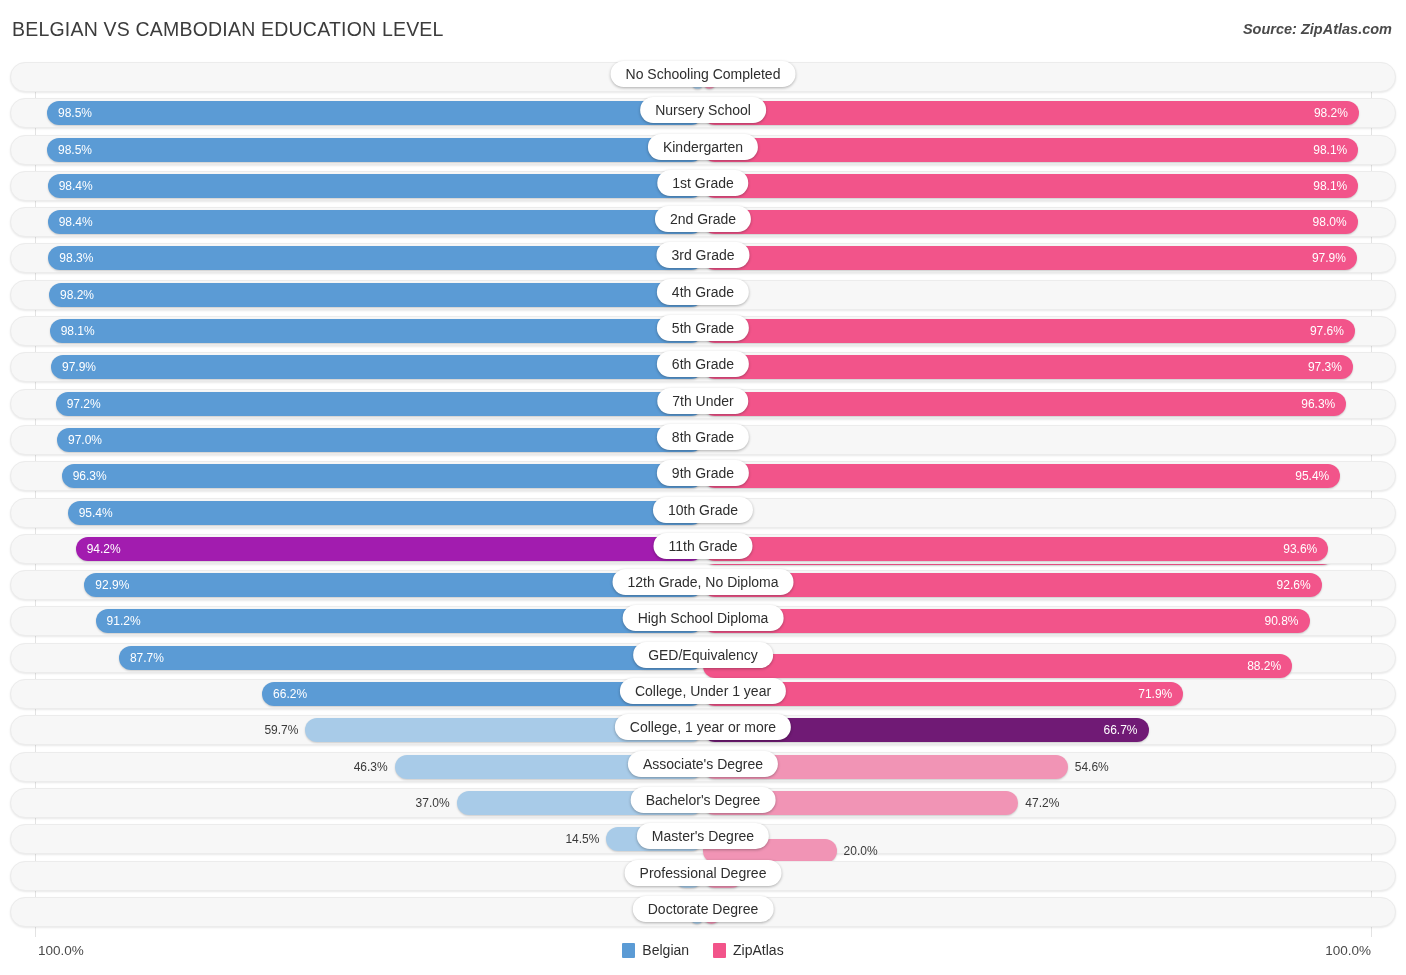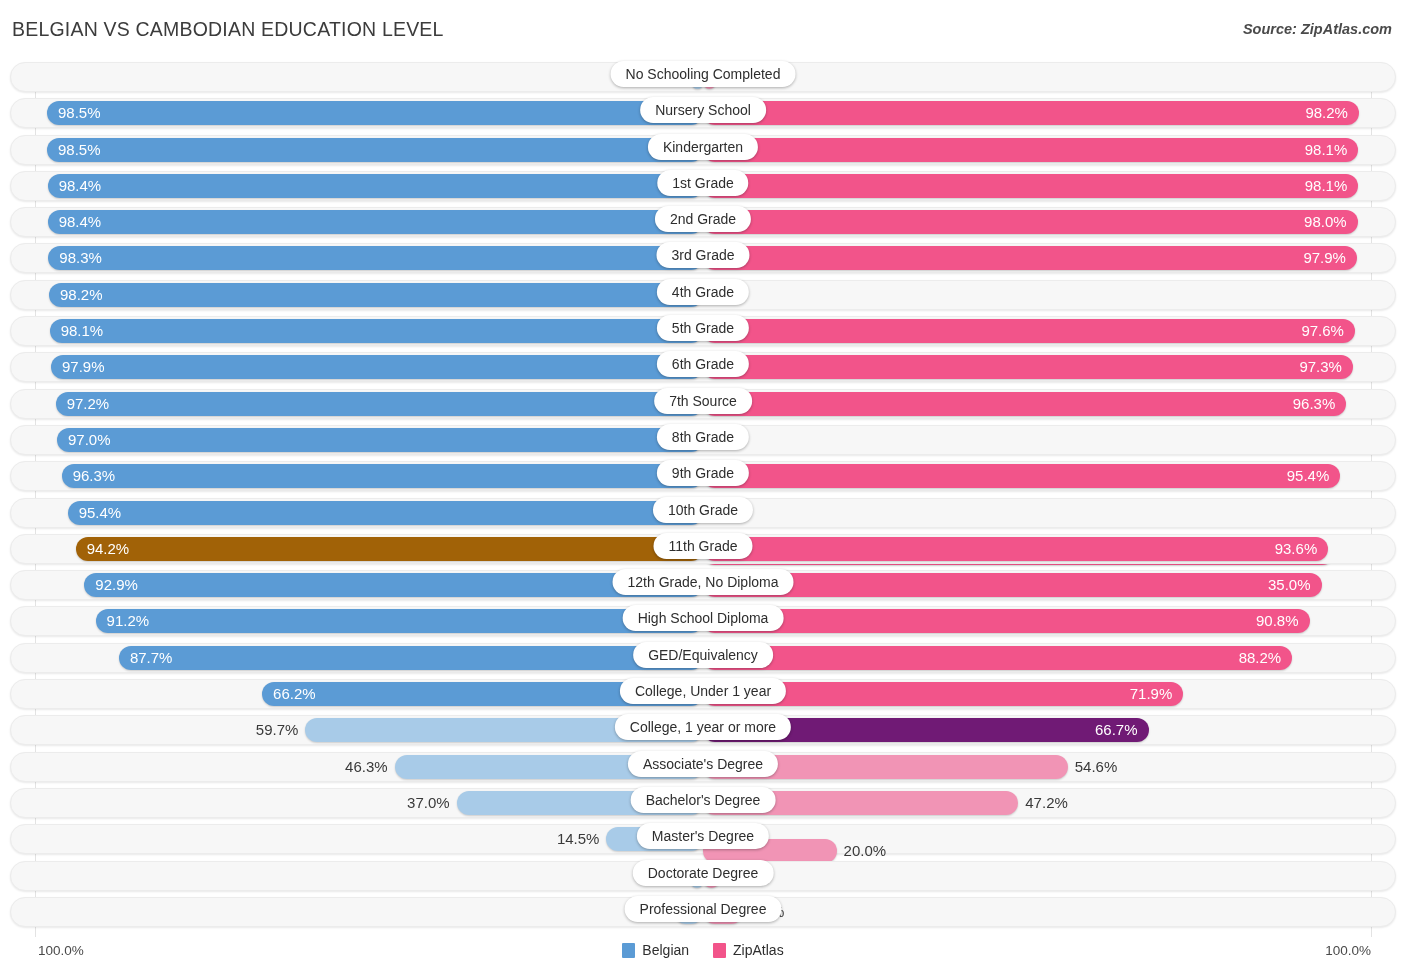--- a/index.html
+++ b/index.html
@@ -91,21 +91,21 @@
     box-shadow: 0 1px 2px rgba(0,0,0,0.18);
   }
   .half-left .bar  { right: 0; }
   .half-right .bar { left: 0; }
 
   .val {
     position: absolute;
     top: 0;
     height: 24px;
     line-height: 24px;
-    font-size: 15px;
+    font-size: 12px;
     white-space: nowrap;
   }
   .val.inside  { color: #ffffff; }
   .val.outside { color: #3a3a3a; }
   .half-left .val.inside   { left: 11px; }
   .half-left .val.outside  { right: 100%; margin-right: 7px; }
   .half-right .val.inside  { right: 11px; }
   .half-right .val.outside { left: 100%; margin-left: 7px; }
 
   
@@ -301,21 +301,21 @@
           <div class="half half-left" style="width: 647.352px;">
             <div class="bar" style="width: 647.352px; background: rgb(91, 155, 213);">
               <div class="val inside">97.2%</div>
             </div>
           </div>
           <div class="half half-right" style="width: 643.284px;">
             <div class="bar" style="width: 643.284px; background: rgb(242, 84, 138);">
               <div class="val inside">96.3%</div>
             </div>
           </div>
-          <div class="pill">7th Source</div>
+          <div class="pill">7th Under</div>
         </div>
         <div class="row">
           <div class="track"></div>
           <div class="half half-left" style="width: 646.02px;">
             <div class="bar" style="width: 646.02px; background: rgb(91, 155, 213);">
               <div class="val inside">97.0%</div>
             </div>
           </div>
           <div class="pill">8th Grade</div>
         </div>
@@ -343,41 +343,41 @@
           <div class="half half-right" style="width: 631.26px; margin-top: 40px;">
             <div class="bar" style="width: 631.26px; background: rgb(242, 84, 138);">
               <div class="val inside">94.5%</div>
             </div>
           </div>
           <div class="pill">10th Grade</div>
         </div>
         <div class="row">
           <div class="track"></div>
           <div class="half half-left" style="width: 627.372px;">
-            <div class="bar" style="width: 627.372px; background: #a16207;">
+            <div class="bar" style="width: 627.372px; background: #a21caf;">
               <div class="val inside">94.2%</div>
             </div>
           </div>
           <div class="half half-right" style="width: 625.248px;">
             <div class="bar" style="width: 625.248px; background: rgb(242, 84, 138);">
               <div class="val inside">93.6%</div>
             </div>
           </div>
           <div class="pill">11th Grade</div>
         </div>
         <div class="row">
           <div class="track"></div>
           <div class="half half-left" style="width: 618.714px;">
             <div class="bar" style="width: 618.714px; background: rgb(91, 155, 213);">
               <div class="val inside">92.9%</div>
             </div>
           </div>
           <div class="half half-right" style="width: 618.568px;">
             <div class="bar" style="width: 618.568px; background: rgb(242, 84, 138);">
-              <div class="val inside">35.0%</div>
+              <div class="val inside">92.6%</div>
             </div>
           </div>
           <div class="pill">12th Grade, No Diploma</div>
         </div>
         <div class="row">
           <div class="track"></div>
           <div class="half half-left" style="width: 607.392px;">
             <div class="bar" style="width: 607.392px; background: rgb(91, 155, 213);">
               <div class="val inside">91.2%</div>
             </div>
@@ -389,21 +389,21 @@
           </div>
           <div class="pill">High School Diploma</div>
         </div>
         <div class="row">
           <div class="track"></div>
           <div class="half half-left" style="width: 584.082px;">
             <div class="bar" style="width: 584.082px; background: rgb(91, 155, 213);">
               <div class="val inside">87.7%</div>
             </div>
           </div>
-          <div class="half half-right" style="width: 589.176px;">
+          <div class="half half-right" style="width: 589.176px; margin-top: 8px;">
             <div class="bar" style="width: 589.176px; background: rgb(242, 84, 138);">
               <div class="val inside">88.2%</div>
             </div>
           </div>
           <div class="pill">GED/Equivalency</div>
         </div>
         <div class="row">
           <div class="track"></div>
           <div class="half half-left" style="width: 440.892px;">
             <div class="bar" style="width: 440.892px; background: rgb(91, 155, 213);">
@@ -461,41 +461,41 @@
             <div class="val outside">14.5%</div>
           </div>
           <div class="half half-right" style="width: 133.6px; margin-top: 12px;">
             <div class="bar" style="width: 133.6px; background: rgb(241, 148, 181);"></div>
             <div class="val outside">20.0%</div>
           </div>
           <div class="pill">Master's Degree</div>
         </div>
         <div class="row">
           <div class="track"></div>
+          <div class="half half-left" style="width: 28.638px;">
+            <div class="bar" style="width: 28.638px; background: rgb(168, 203, 232);"></div>
+            <div class="val outside">4.3%</div>
+          </div>
+          <div class="half half-right" style="width: 40.08px;">
+            <div class="bar" style="width: 40.08px; background: rgb(241, 148, 181);"></div>
+            <div class="val outside">6.0%</div>
+          </div>
+          <div class="pill">Professional Degree</div>
+        </div>
+        <div class="row">
+          <div class="track"></div>
           <div class="half half-left" style="width: 11.988px;">
             <div class="bar" style="width: 11.988px; background: rgb(168, 203, 232);"></div>
             <div class="val outside">1.8%</div>
           </div>
           <div class="half half-right" style="width: 17.368px;">
             <div class="bar" style="width: 17.368px; background: rgb(241, 148, 181);"></div>
             <div class="val outside">2.6%</div>
           </div>
           <div class="pill">Doctorate Degree</div>
-        </div>
-        <div class="row">
-          <div class="track"></div>
-          <div class="half half-left" style="width: 28.638px;">
-            <div class="bar" style="width: 28.638px; background: rgb(168, 203, 232);"></div>
-            <div class="val outside">4.3%</div>
-          </div>
-          <div class="half half-right" style="width: 40.08px;">
-            <div class="bar" style="width: 40.08px; background: rgb(241, 148, 181);"></div>
-            <div class="val outside">6.0%</div>
-          </div>
-          <div class="pill">Professional Degree</div>
         </div>
       </div>
   </div>
 
   <div id="footer">
     <div class="axis-end" id="axis-left">100.0%</div>
     <div class="axis-end" id="axis-right">100.0%</div>
     <div id="legend">
         <div class="legend-item">
           <span class="legend-swatch" style="background: rgb(91, 155, 213);"></span>

